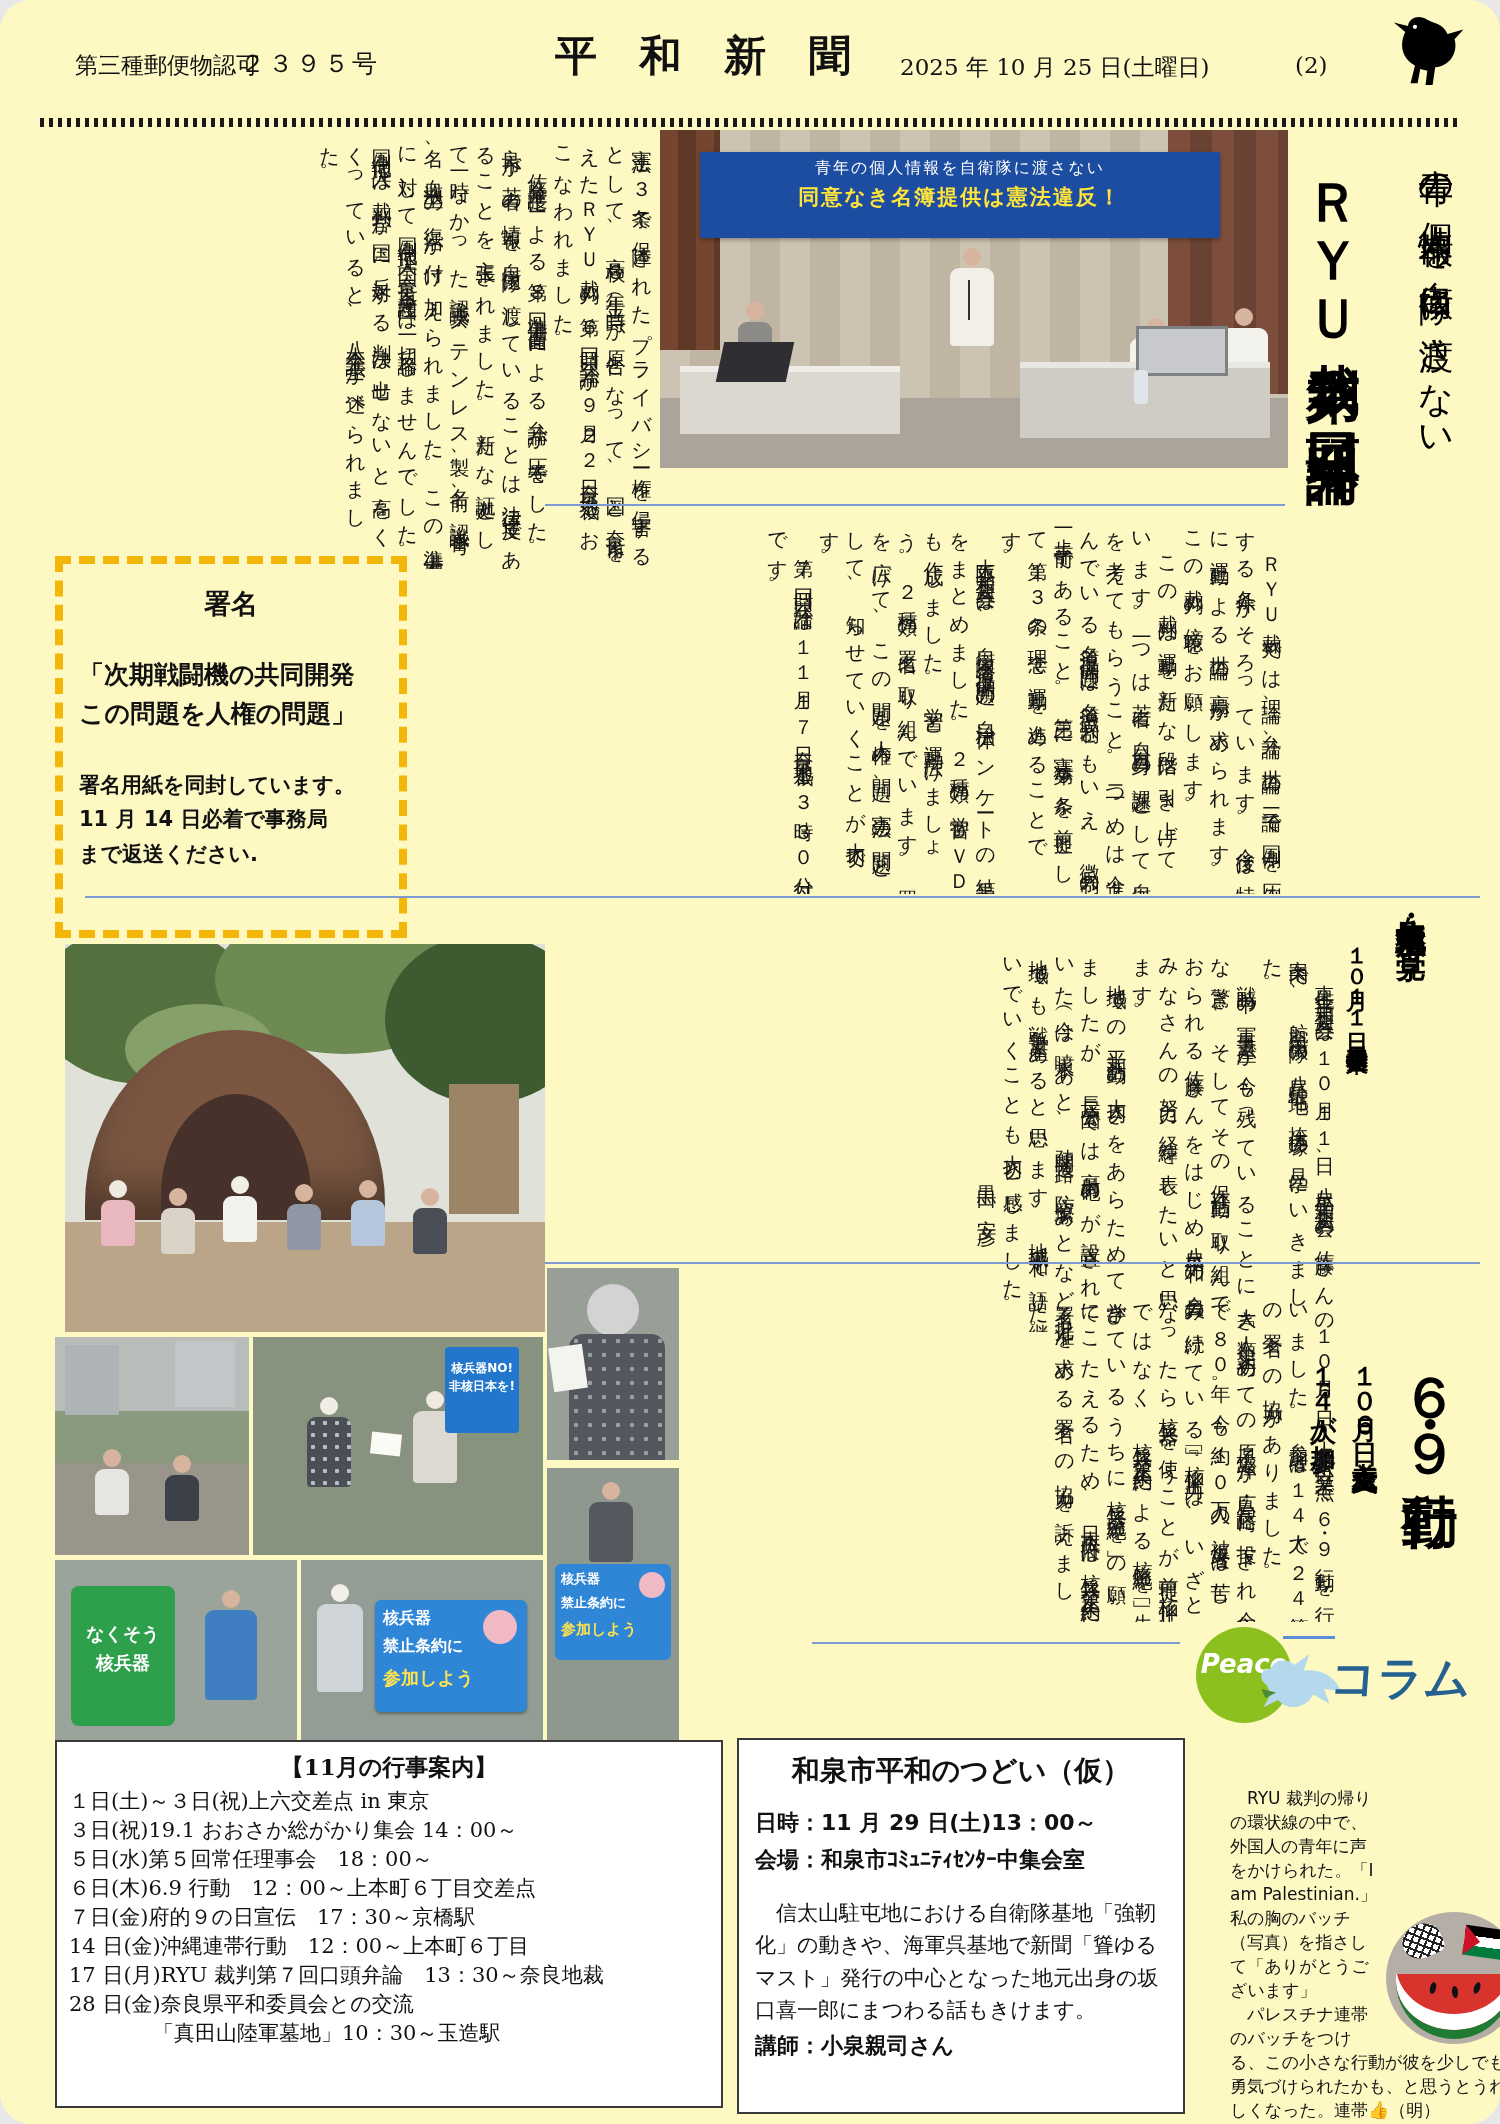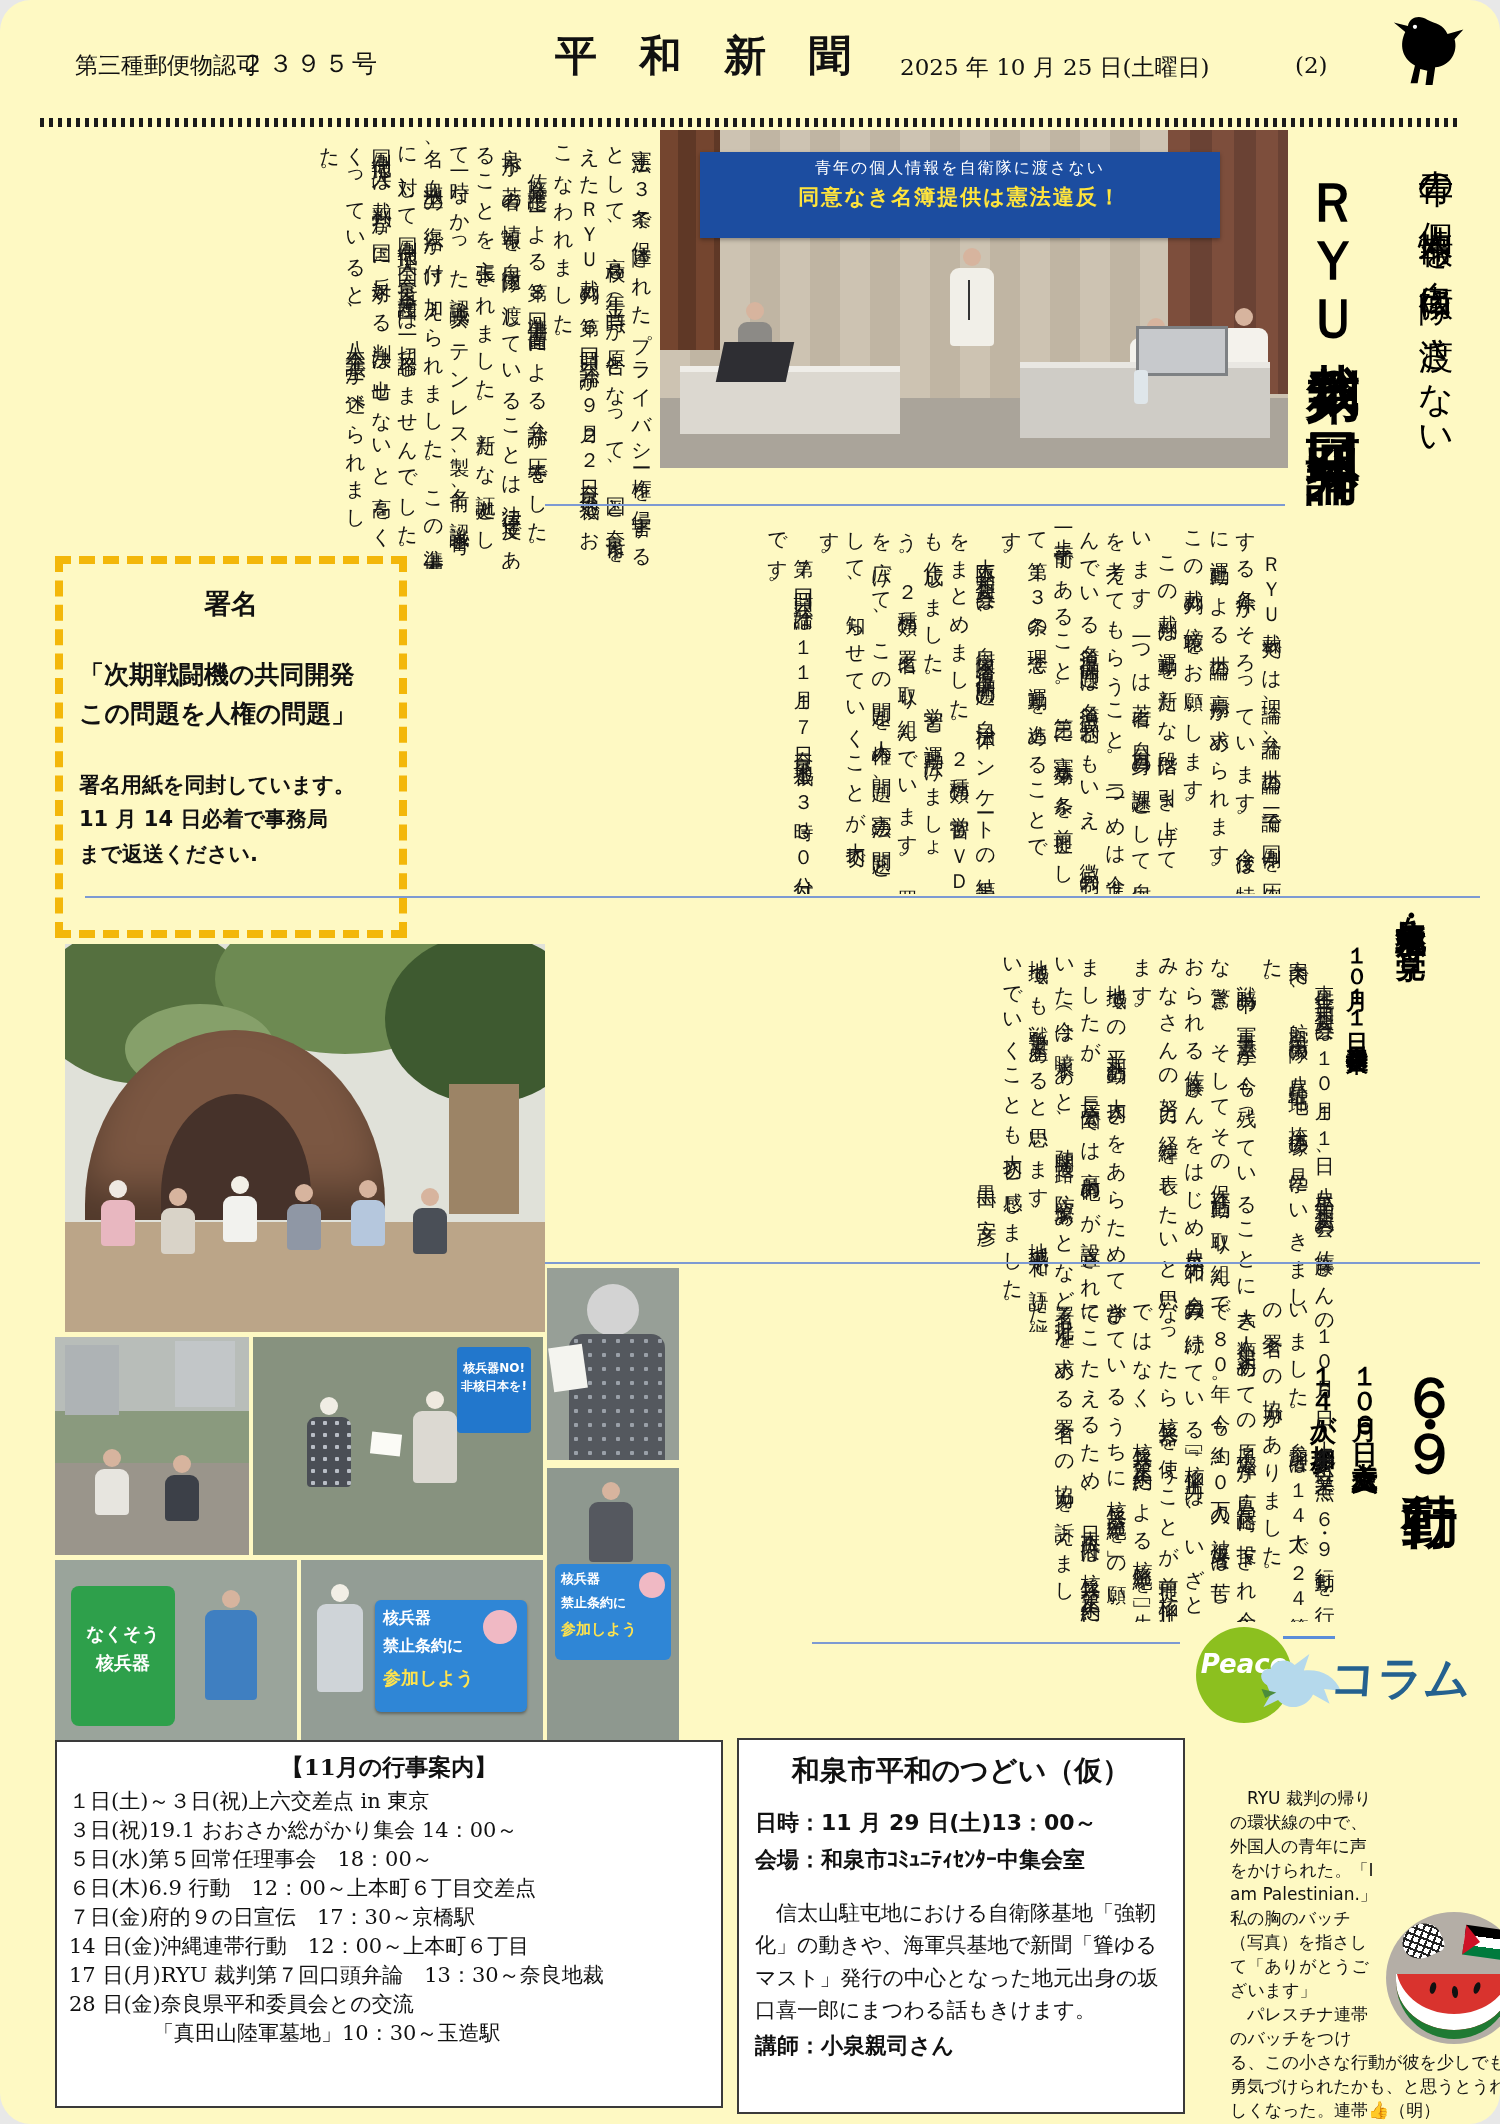--- a/index.html
+++ b/index.html
@@ -183,21 +183,21 @@
   <div class="photo" style="left:253px;top:1337px;width:290px;height:218px;background:#87927f;">
     <div class="fig" style="left:54px;top:60px;">
         <div class="h" style="background:#f0ede4;"></div>
         <div class="b" style="background:#4a4e55;width:44px;height:70px;background-image:radial-gradient(#b9bec6 2px,transparent 2.5px);background-size:12px 12px;"></div>
       </div>
     <div class="fig" style="left:160px;top:54px;">
         <div class="h" style="background:#efe9df;"></div>
         <div class="b" style="background:#dcd9d2;width:44px;height:72px;"></div>
       </div>
     <div class="abs" style="left:118px;top:96px;width:30px;height:22px;background:#fbfbf6;transform:rotate(6deg);"></div>
-    <div class="abs" style="right:12px;top:10px;width:74px;height:86px;background:#2277cc;border-radius:4px;">
+    <div class="abs" style="right:24px;top:10px;width:74px;height:86px;background:#2277cc;border-radius:4px;">
       <div class="tile-label" style="left:0;top:12px;width:100%;font-size:12px;line-height:1.5;">核兵器NO!
 非核日本を!</div>
     </div>
   </div>
   <div class="photo" style="left:55px;top:1560px;width:242px;height:184px;background:#9aa49b;">
     <div class="fig" style="left:150px;top:30px;">
         <div class="h"></div>
         <div class="b" style="background:#3f7fc1;width:52px;height:90px;"></div>
       </div>
     <div class="abs" style="left:16px;top:26px;width:104px;height:140px;background:#2ea04b;border-radius:8px;">

